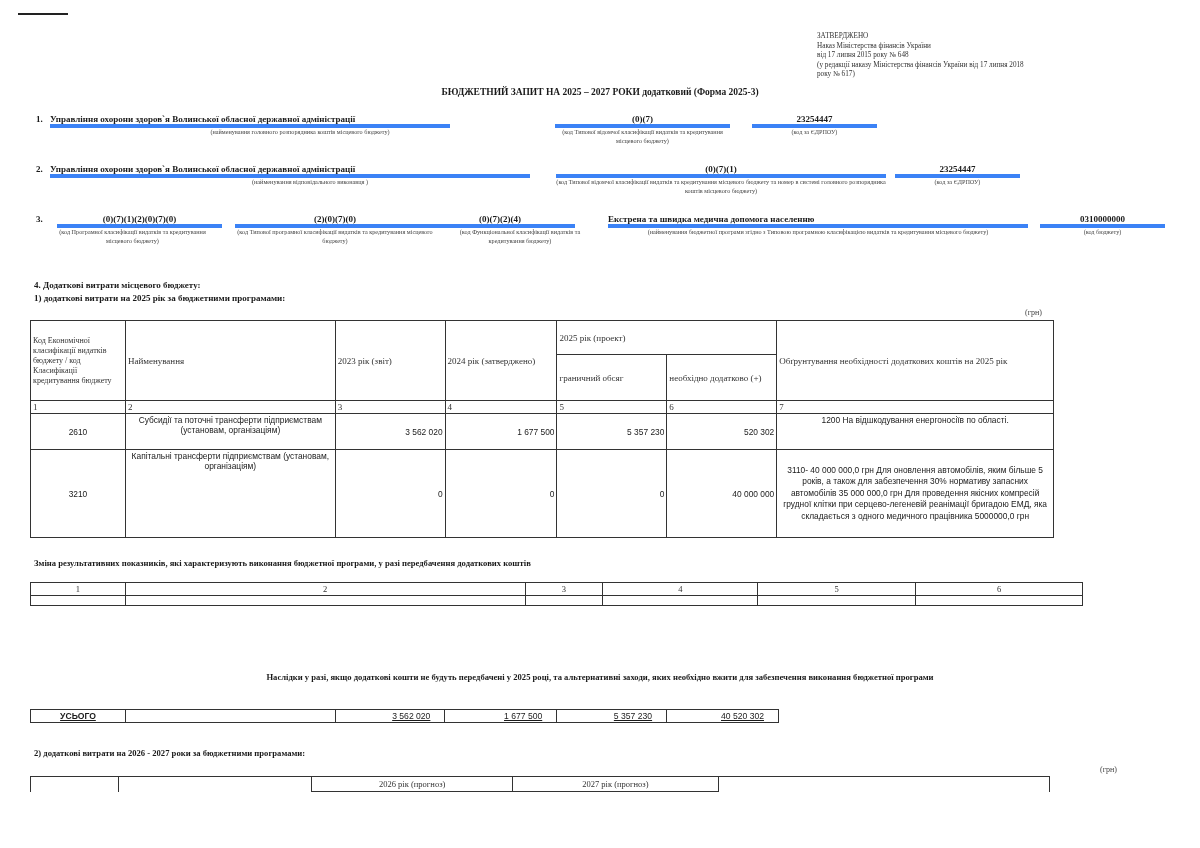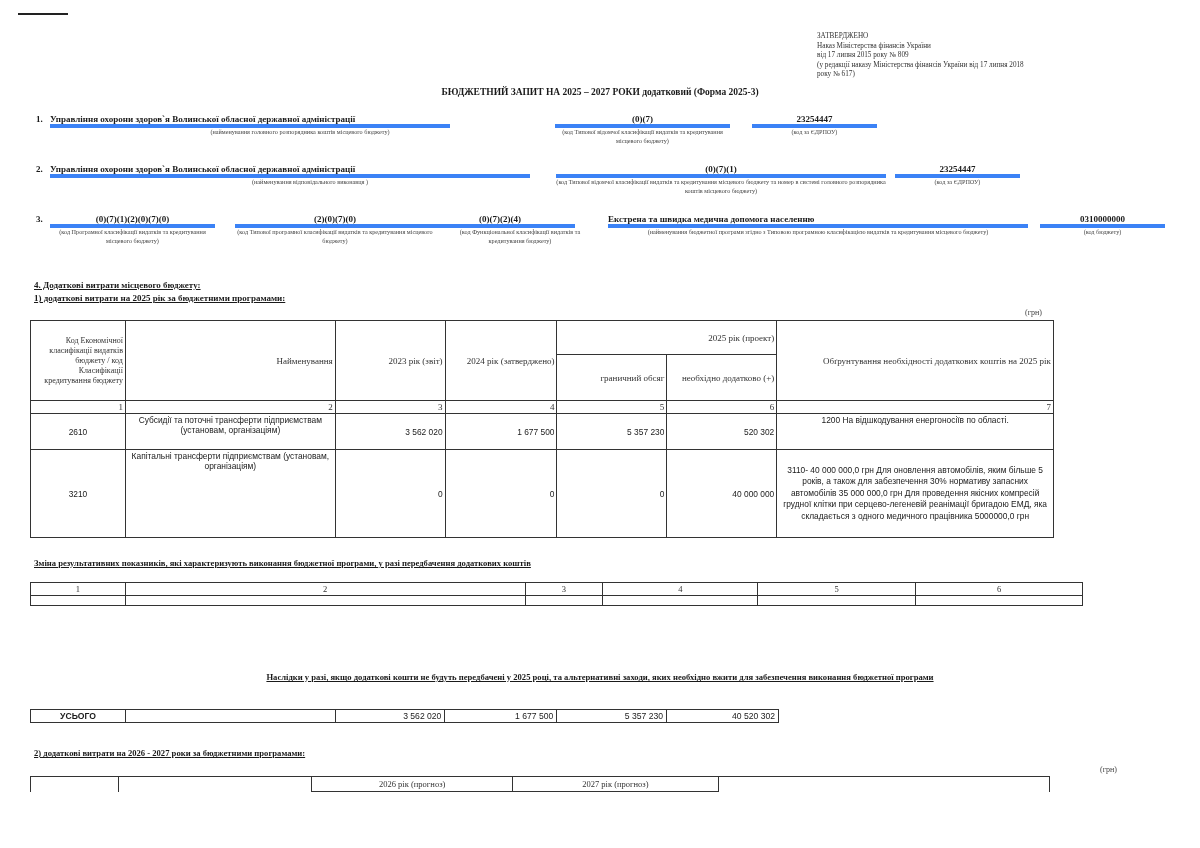--- a/index.html
+++ b/index.html
@@ -4,45 +4,45 @@
 <style>
   html, body { margin: 0; padding: 0; background: #fff; }
   body { width: 1200px; height: 848px; position: relative; overflow: hidden; font-family: "Liberation Serif", serif; color: #1a1a1a; }
   .abs { position: absolute; }
   .scanmark { left: 18px; top: 13px; width: 50px; height: 2px; background: #222; }
   .approved { left: 817px; top: 32px; font-size: 7.2px; line-height: 9.5px; color: #333; }
   .title { left: 0; width: 1200px; top: 87px; text-align: center; font-size: 9.5px; font-weight: bold; }
   .uline { border-bottom: 4px solid #3b82f6; font-weight: bold; font-size: 9px; text-align: center; white-space: nowrap; }
   .cap { font-size: 6.2px; color: #444; text-align: center; line-height: 9px; }
   .num { font-weight: bold; font-size: 9px; }
-  .sec { font-size: 9px; font-weight: bold; text-decoration: underline; }
+  .sec { font-size: 9px; font-weight: bold; }
   table { border-collapse: collapse; position: absolute; }
   td, th { border: 1px solid #333; padding: 1px 2px; font-weight: normal; }
   .t1 { left: 30px; top: 320px; width: 1024px; font-size: 9px; }
-  .t1 th { font-family: "Liberation Serif", serif; color: #333; text-align: right; font-size: 9px; }
+  .t1 th { font-family: "Liberation Serif", serif; color: #333; text-align: left; font-size: 9px; }
   .t1 td { font-family: "Liberation Sans", sans-serif; font-size: 8.4px; }
   .r { text-align: right; }
   .c { text-align: center; margin-top: 26px; }
   .t2 { left: 30px; top: 582px; width: 1053px; font-size: 8.5px; }
   .t2 th, .t2 td { text-align: center; color: #333; }
   .t3 { left: 30px; top: 709px; width: 749px; font-family: "Liberation Sans", sans-serif; font-size: 8.6px; }
-  .t3 td { padding: 1px 3px; height: 10px; }
+  .t3 td { padding: 1px 14px; height: 10px; text-decoration: underline; }
   .t4 { left: 30px; top: 776px; width: 1020px; font-size: 8.5px; }
   .t4 td { border-top: 1px solid #333; color: #333; height: 12px; }
   .grn { font-size: 8px; color: #444; }
 </style>
 </head>
 <body>
 
 <div class="abs scanmark"></div>
 
 <div class="abs approved">
   <div>ЗАТВЕРДЖЕНО</div>
   <div>Наказ Міністерства фінансів України</div>
-  <div>від 17 липня 2015 року № 809</div>
+  <div>від 17 липня 2015 року № 648</div>
   <div>(у редакції наказу Міністерства фінансів України від 17 липня 2018</div>
   <div>року № 617)</div>
 </div>
 
 <div class="abs title">БЮДЖЕТНИЙ ЗАПИТ НА 2025 – 2027 РОКИ додатковий (Форма 2025-3)</div>
 
 <div class="abs num" style="left:36px; top:114px;">1.</div>
 <div class="abs uline" style="left:50px; top:114px; width:400px; text-align:left;">Управління охорони здоров`я Волинської обласної державної адміністрації</div>
 <div class="abs cap" style="left:150px; top:127px; width:300px;">(найменування головного розпорядника коштів місцевого бюджету)</div>
 <div class="abs uline" style="left:555px; top:114px; width:175px;">(0)(7)</div>
@@ -52,21 +52,21 @@
 
 <div class="abs num" style="left:36px; top:164px;">2.</div>
 <div class="abs uline" style="left:50px; top:164px; width:480px; text-align:left;">Управління охорони здоров`я Волинської обласної державної адміністрації</div>
 <div class="abs cap" style="left:200px; top:177px; width:220px;">(найменування відповідального виконавця )</div>
 <div class="abs uline" style="left:556px; top:164px; width:330px;">(0)(7)(1)</div>
 <div class="abs cap" style="left:556px; top:177px; width:330px;">(код Типової відомчої класифікації видатків та кредитування місцевого бюджету та номер в системі головного розпорядника коштів місцевого бюджету)</div>
 <div class="abs uline" style="left:895px; top:164px; width:125px;">23254447</div>
 <div class="abs cap" style="left:895px; top:177px; width:125px;">(код за ЄДРПОУ)</div>
 
 <div class="abs num" style="left:36px; top:214px;">3.</div>
-<div class="abs uline" style="left:50px; top:214px; width:165px;">(0)(7)(1)(2)(0)(7)(0)</div>
+<div class="abs uline" style="left:57px; top:214px; width:165px;">(0)(7)(1)(2)(0)(7)(0)</div>
 <div class="abs cap" style="left:50px; top:227px; width:165px;">(код Програмної класифікації видатків та кредитування місцевого бюджету)</div>
 <div class="abs uline" style="left:235px; top:214px; width:200px;">(2)(0)(7)(0)</div>
 <div class="abs cap" style="left:235px; top:227px; width:200px;">(код Типової програмної класифікації видатків та кредитування місцевого бюджету)</div>
 <div class="abs uline" style="left:425px; top:214px; width:150px;">(0)(7)(2)(4)</div>
 <div class="abs cap" style="left:445px; top:227px; width:150px;">(код Функціональної класифікації видатків та кредитування бюджету)</div>
 <div class="abs uline" style="left:608px; top:214px; width:420px; text-align:left;">Екстрена та швидка медична допомога населенню</div>
 <div class="abs cap" style="left:608px; top:227px; width:420px;">(найменування бюджетної програми згідно з Типовою програмною класифікацією видатків та кредитування місцевого бюджету)</div>
 <div class="abs uline" style="left:1040px; top:214px; width:125px;">0310000000</div>
 <div class="abs cap" style="left:1040px; top:227px; width:125px;">(код бюджету)</div>
 

